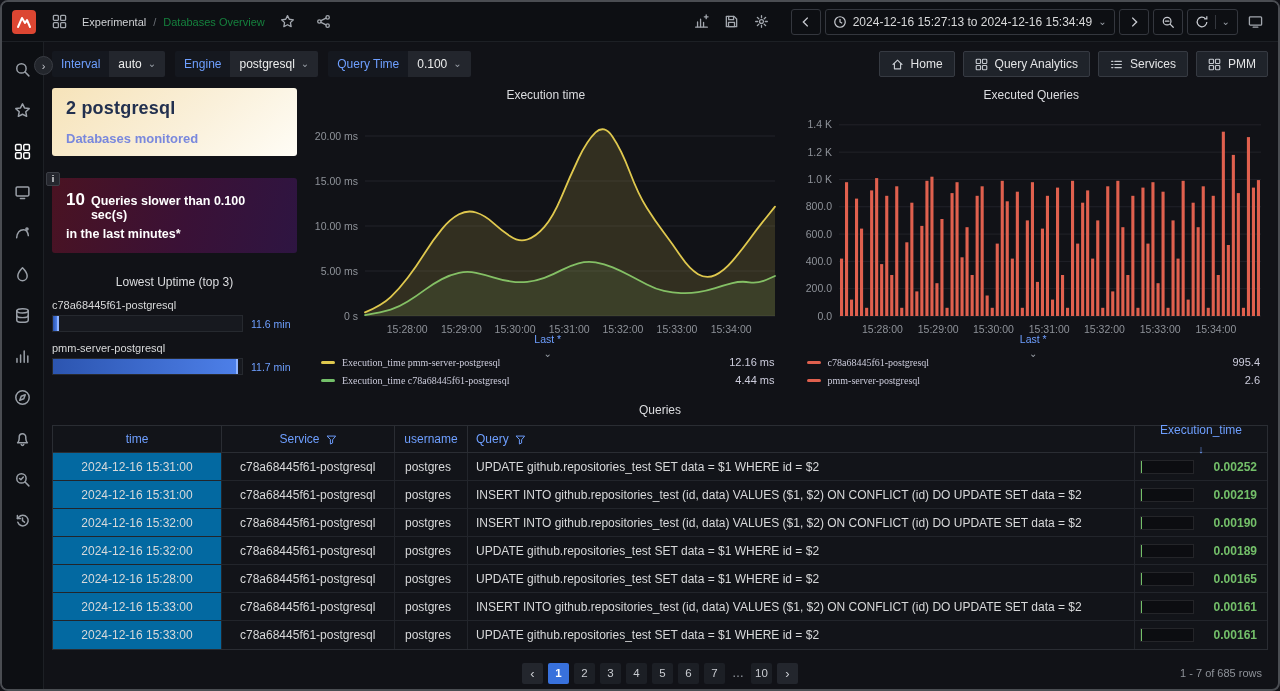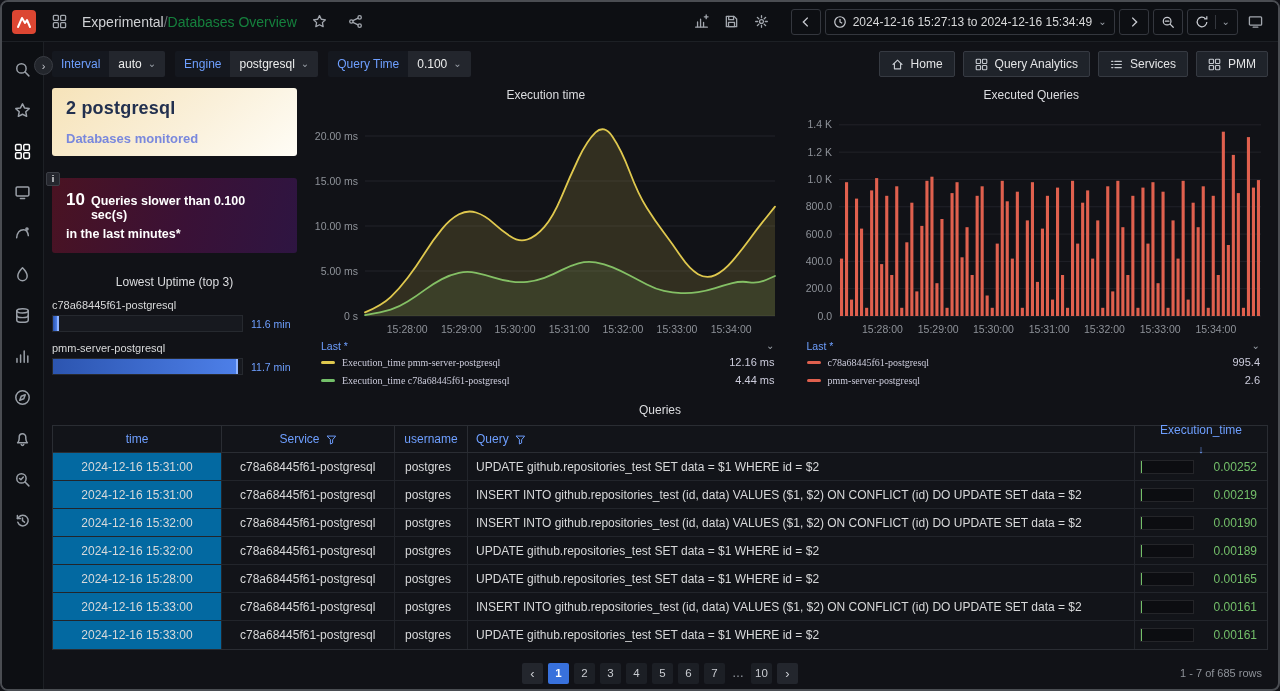--- a/index.html
+++ b/index.html
@@ -10,21 +10,21 @@
     font-size:12px;
   }
   .frame { width:1280px; height:691px; border:2px solid #4a4d52; border-radius:8px; overflow:hidden; background:#111217; display:flex; flex-direction:column; }
 
   
   .topbar { height:40px; background:#0d0f13; border-bottom:1px solid #1d2025; display:flex; align-items:center; padding:0 10px; flex:0 0 auto; }
   .tb-left { display:flex; align-items:center; gap:10px; }
   .logo { width:24px; height:24px; display:block; cursor:pointer; }
   .tb-ic { width:26px; height:26px; display:flex; align-items:center; justify-content:center; color:#a2a7ae; border-radius:3px; cursor:pointer; }
   .tb-ic svg { width:15px; height:15px; }
-  .crumb { display:flex; align-items:center; gap:0; font-size:14px; }
+  .crumb { display:flex; align-items:center; gap:7px; font-size:11px; }
   .crumb .sec { color:#cfd1d4; }
   .crumb .sep { color:#6b6f76; }
   .crumb .page { color:#15803d; font-weight:500; }
   .tb-right { margin-left:auto; display:flex; align-items:center; gap:4px; }
   .chip { height:26px; display:flex; align-items:center; gap:6px; padding:0 7px; border:1px solid #34373e; border-radius:3px; color:#c7cad0; cursor:pointer; background:transparent; font-size:12px; }
   .chip svg { width:14px; height:14px; }
   .chip .divider { width:1px; height:14px; background:#34373e; }
   .tb-gap { width:8px; }
   .time-text { color:#d8d9da; white-space:nowrap; }
 
@@ -71,21 +71,21 @@
   .up-track { flex:1; height:17px; background:#17191f; border:1px solid #26292f; position:relative; overflow:hidden; }
   .up-fill { position:absolute; left:0; top:0; bottom:0; background:linear-gradient(90deg,#2c55b0,#4d7fe8); border-right:2px solid #8fb3ff; }
   .up-val { width:46px; font-size:10.5px; color:#6e9fff; }
 
   
   .chart-panel { min-width:0; display:flex; flex-direction:column; }
   .chart-title { text-align:center; font-size:12px; font-weight:500; color:#dcdde0; height:18px; flex:0 0 auto; }
   .chart-body { width:100%; height:232px; }
   .chart-body svg { display:block; }
   .legend { padding:0 8px 0 12px; }
-  .legend-head { display:flex; justify-content:space-between; align-items:center; gap:4px; font-size:10.5px; color:#6e9fff; height:15px; cursor:pointer; }
+  .legend-head { display:flex; justify-content:center; align-items:center; gap:4px; font-size:10.5px; color:#6e9fff; height:15px; cursor:pointer;flex-direction:column; }
   .legend-row { display:flex; align-items:center; gap:7px; height:18px; cursor:pointer; }
   .legend-swatch { width:14px; height:3px; border-radius:2px; flex:0 0 auto; }
   .legend-name { font-size:10px; color:#ccccdc;font-family:Liberation Serif, serif; }
   .legend-val { margin-left:auto; font-size:11px; color:#ccccdc; }
 
   
   .table-panel { margin-top:14px; flex:0 0 auto; }
   .table-title { text-align:center; font-size:12px; font-weight:500; color:#dcdde0; margin-bottom:8px; }
   .qtable { border:1px solid #2a2d33; background:#121419; }
   .qhead,.qrow { display:grid; grid-template-columns:169px 173px 73px 1fr 132px; }
@@ -97,21 +97,21 @@
   .qrow > div { height:28px; border-right:1px solid #22252b; border-bottom:1px solid #22252b; display:flex; align-items:center; font-size:12px; color:#d8d9da; min-width:0; }
   .qrow > div:last-child { border-right:none; }
   .qrow:last-child > div { border-bottom:none; }
   .c-time { background:#0369a1; color:#ffffff; justify-content:center; }
   .c-service { padding-left:18px; }
   .c-user { padding-left:10px; }
   .c-query { padding-left:8px; color:#e8e9eb; white-space:nowrap; overflow:hidden; }
   .c-exec { padding:0 10px 0 5px; gap:8px; }
   .g-track { width:54px; height:14px; background:#0c0d11; border:1px solid rgba(255,255,255,0.10); position:relative; flex:0 0 auto; }
   .g-fill { position:absolute; left:0; top:0; bottom:0; background:#73bf69; }
-  .exec-val { flex:1; text-align:right; color:#73bf69; font-weight:400; }
+  .exec-val { flex:1; text-align:right; color:#73bf69; font-weight:700; }
 
   
   .pager-row { position:relative; display:flex; align-items:center; justify-content:center; gap:5px; margin-top:11px; height:24px; }
   .pg-btn { min-width:21px; height:21px; padding:0 4px; display:flex; align-items:center; justify-content:center; border-radius:2px; background:#1c1f25; color:#c9ccd1; font-size:11.5px; cursor:pointer; border:none; }
   .pg-btn.nav { background:#23262d; font-size:13px; }
   .pg-btn.active { background:#3871dc; color:#fff; font-weight:600; }
   .pg-ellipsis { color:#9aa0a8; padding:0 2px; font-size:12px; }
   .pager-summary { position:absolute; right:6px; top:50%; transform:translateY(-50%); font-size:11px; color:#8e9299; }
 </style>
 </head>

